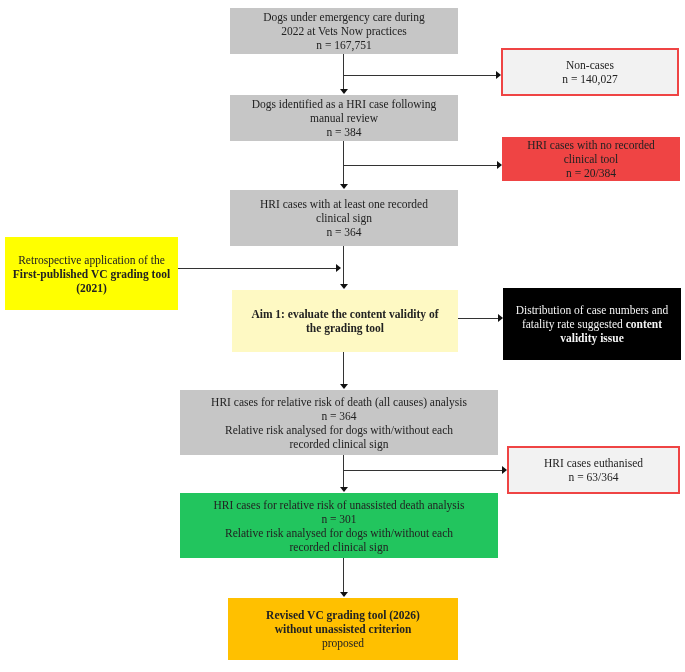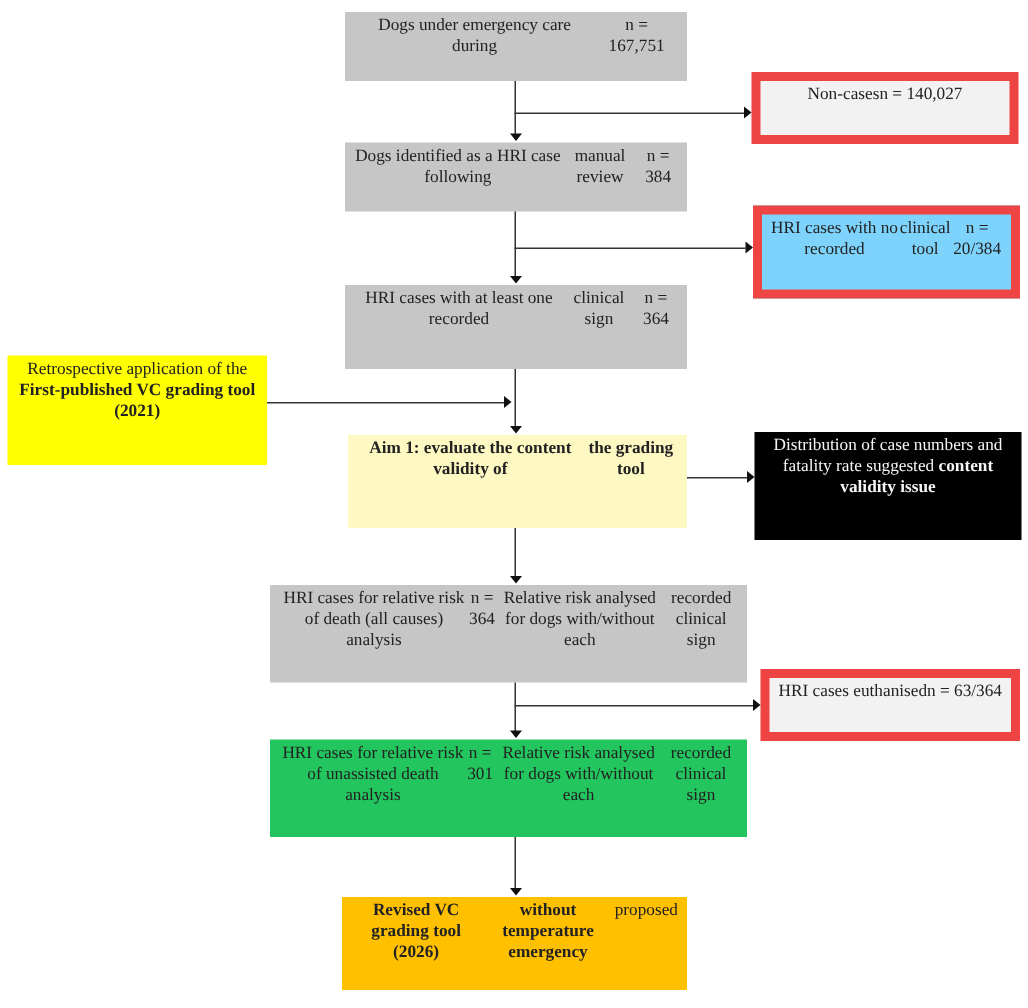--- a/index.html
+++ b/index.html
@@ -3,59 +3,60 @@
 <meta charset="utf-8">
 <style>
   html,body{margin:0;padding:0;}
   body{
     width:685px;height:672px;position:relative;background:#ffffff;
     font-family:"Liberation Serif","DejaVu Serif",serif;
     overflow:hidden;
   }
   .box{
     position:absolute;box-sizing:border-box;
-    display:flex;flex-direction:row;justify-content:center;
+    display:flex;flex-direction:column;justify-content:center;
     text-align:center;color:#222;
     font-size:11.5px;line-height:14px;
     padding:2px 6px;
   }
   .ln{display:block;}
   .bold{font-weight:bold;}
-  .light{border:6px solid #ef4444;}
+  .light{border:2px solid #ef4444;}
   .black-box{color:#f5f5f5;}
   .inline-wrap{display:inline;}
   .arrow-v{position:absolute;width:1px;background:#333;}
   .arrow-h{position:absolute;height:1px;background:#333;}
   .head-down{position:absolute;width:0;height:0;
     border-left:4px solid transparent;border-right:4px solid transparent;
     border-top:5px solid #111;}
   .head-right{position:absolute;width:0;height:0;
     border-top:4px solid transparent;border-bottom:4px solid transparent;
     border-left:5px solid #111;}
 </style>
 </head>
 <body>
 
 <div class="box" style="left: 230px; top: 8px; width: 228px; height: 46px; background: rgb(198, 198, 198);">
   <span class="ln">Dogs under emergency care during</span>
+  <span class="ln">2022 at Vets Now practices</span>
   <span class="ln">n = 167,751</span>
 </div>
 
 <div class="box light" style="left: 501px; top: 48px; width: 178px; height: 48px; background: rgb(242, 242, 242);">
   <span class="ln">Non-cases</span>
   <span class="ln">n = 140,027</span>
 </div>
 
 <div class="box" style="left: 230px; top: 95px; width: 228px; height: 46px; background: rgb(198, 198, 198);">
   <span class="ln">Dogs identified as a HRI case following</span>
   <span class="ln">manual review</span>
   <span class="ln">n = 384</span>
 </div>
 
-<div class="box light" style="left: 502px; top: 137px; width: 178px; height: 62px; background: #7dd3fc;">
+<div class="box light" style="left: 502px; top: 137px; width: 178px; height: 44px; background: #ef4444;">
   <span class="ln">HRI cases with no recorded</span>
   <span class="ln">clinical tool</span>
   <span class="ln">n = 20/384</span>
 </div>
 
 <div class="box" style="left: 230px; top: 190px; width: 228px; height: 56px; background: rgb(198, 198, 198);">
   <span class="ln">HRI cases with at least one recorded</span>
   <span class="ln">clinical sign</span>
   <span class="ln">n = 364</span>
 </div>
@@ -87,21 +88,21 @@
 
 <div class="box" style="left: 180px; top: 493px; width: 318px; height: 65px; background: #22c55e;">
   <span class="ln">HRI cases for relative risk of unassisted death analysis</span>
   <span class="ln">n = 301</span>
   <span class="ln">Relative risk analysed for dogs with/without each</span>
   <span class="ln">recorded clinical sign</span>
 </div>
 
 <div class="box" style="left: 228px; top: 598px; width: 230px; height: 62px; background: rgb(255, 192, 0);">
   <span class="ln bold">Revised VC grading tool (2026)</span>
-  <span class="ln bold">without temperature emergency</span>
+  <span class="ln bold">without unassisted criterion</span>
   <span class="ln">proposed</span>
 </div>
 
 <div class="arrow-v" style="left:343px;top:54px;height:36px;"></div>
 <div class="head-down" style="left:340px;top:89px;"></div>
 
 <div class="arrow-h" style="left:343px;top:75px;width:153px;"></div>
 <div class="head-right" style="left:496px;top:71px;"></div>
 
 <div class="arrow-v" style="left:343px;top:141px;height:44px;"></div>

